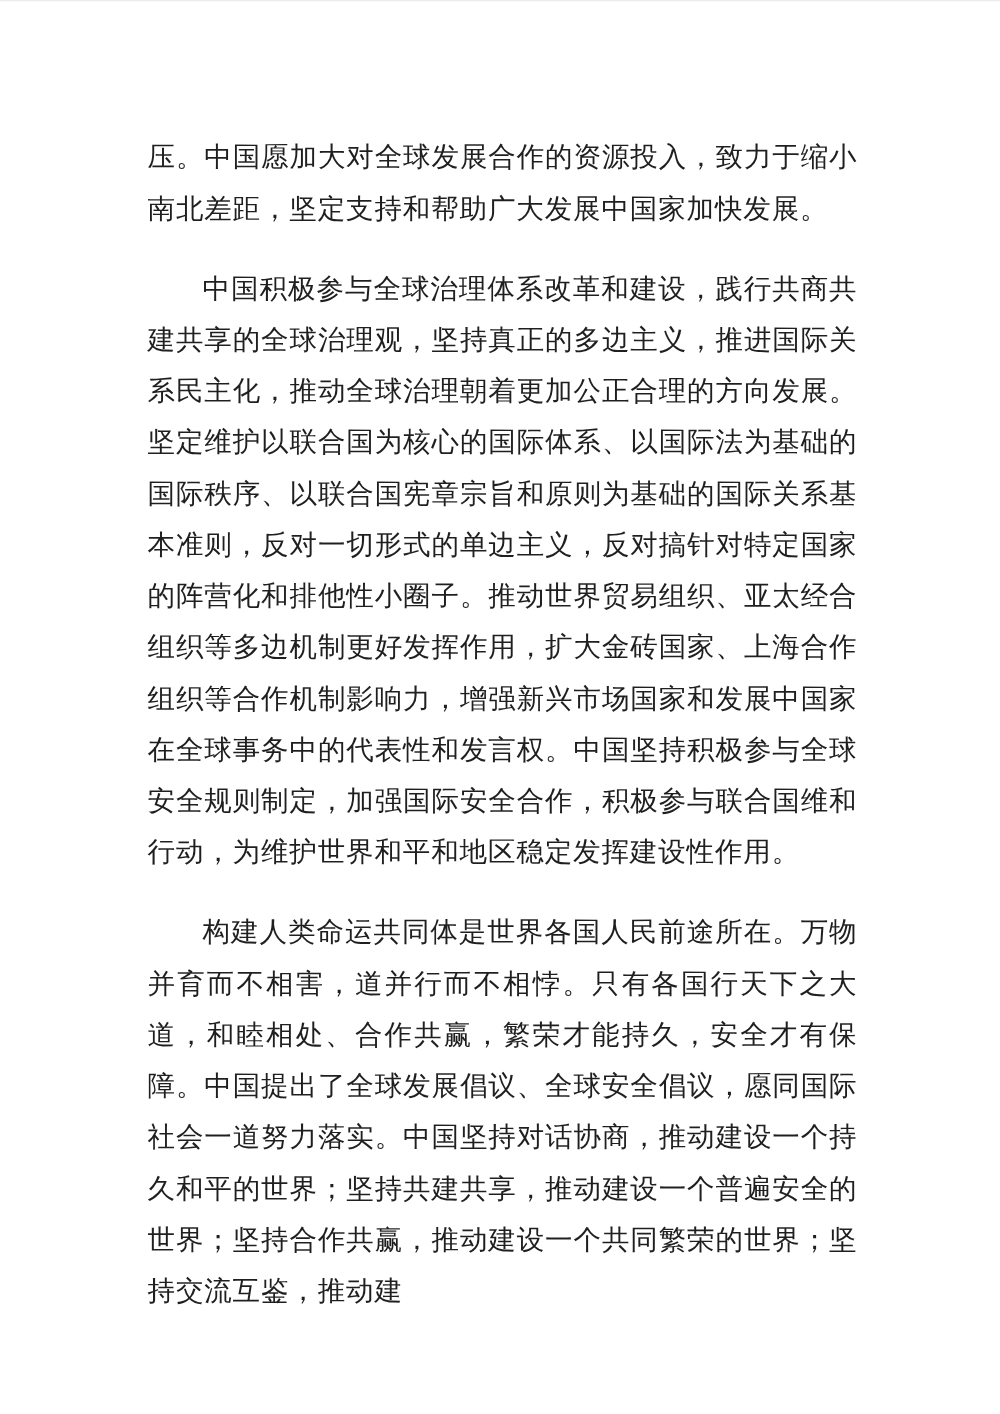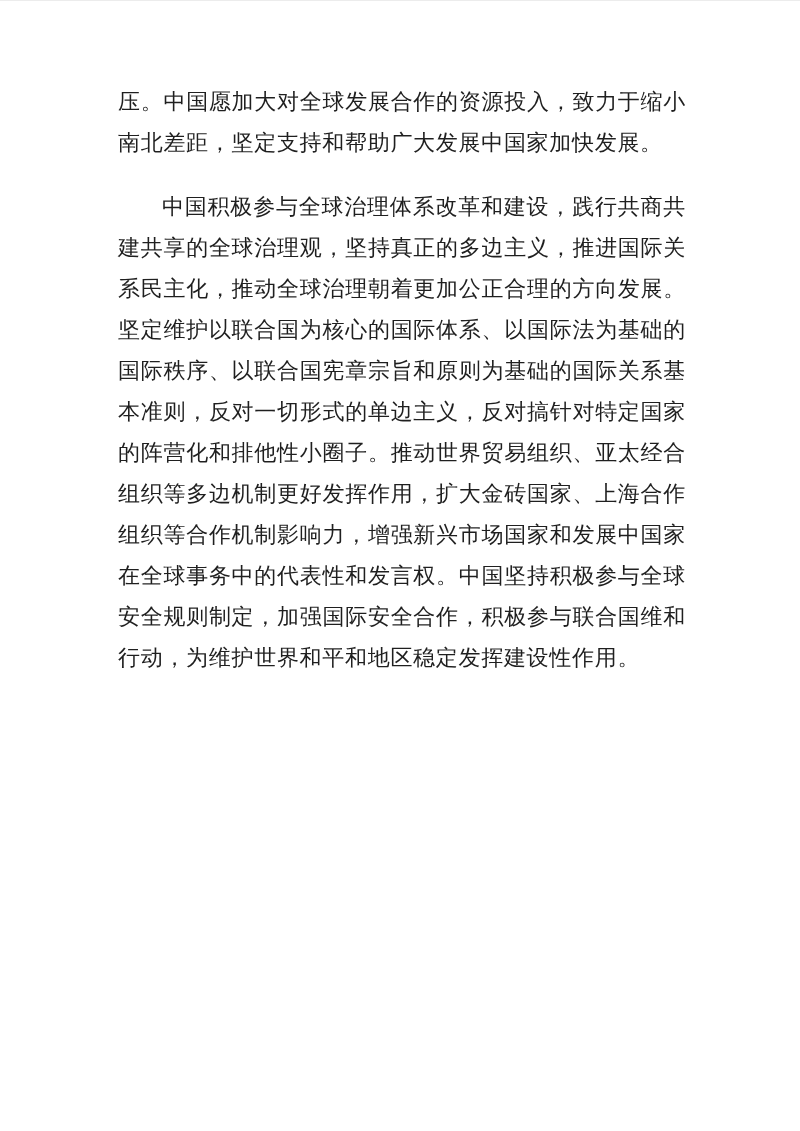--- a/index.html
+++ b/index.html
@@ -12,21 +12,21 @@
     width: 800px;
     height: 1131px;
     background: #ffffff;
     border-top: 1px solid #ececec;
     overflow: hidden;
     box-sizing: border-box;
   }
   .text-block {
     position: absolute;
     left: 118px;
-    top: 80px;
+    top: 104px;
     width: 568px;
     font-family: "Liberation Serif", "DejaVu Serif", serif;
     font-size: 22px;
     line-height: 41px;
     letter-spacing: 0.7px;
     color: #1f1f1f;
     text-align: justify;
     text-justify: inter-character;
   }
   .text-block p {
@@ -40,14 +40,15 @@
     text-indent: 2em;
   }
 </style>
 </head>
 <body>
 
 <div class="page">
   <div class="text-block">
     <p>压。中国愿加大对全球发展合作的资源投入，致力于缩小南北差距，坚定支持和帮助广大发展中国家加快发展。</p>
     <p class="indent">中国积极参与全球治理体系改革和建设，践行共商共建共享的全球治理观，坚持真正的多边主义，推进国际关系民主化，推动全球治理朝着更加公正合理的方向发展。坚定维护以联合国为核心的国际体系、以国际法为基础的国际秩序、以联合国宪章宗旨和原则为基础的国际关系基本准则，反对一切形式的单边主义，反对搞针对特定国家的阵营化和排他性小圈子。推动世界贸易组织、亚太经合组织等多边机制更好发挥作用，扩大金砖国家、上海合作组织等合作机制影响力，增强新兴市场国家和发展中国家在全球事务中的代表性和发言权。中国坚持积极参与全球安全规则制定，加强国际安全合作，积极参与联合国维和行动，为维护世界和平和地区稳定发挥建设性作用。</p>
+    <p class="indent">构建人类命运共同体是世界各国人民前途所在。万物并育而不相害，道并行而不相悖。只有各国行天下之大道，和睦相处、合作共赢，繁荣才能持久，安全才有保障。中国提出了全球发展倡议、全球安全倡议，愿同国际社会一道努力落实。中国坚持对话协商，推动建设一个持久和平的世界；坚持共建共享，推动建设一个普遍安全的世界；坚持合作共赢，推动建设一个共同繁荣的世界；坚持交流互鉴，推动建</p>
   </div>
 </div>
 
 </body></html>

